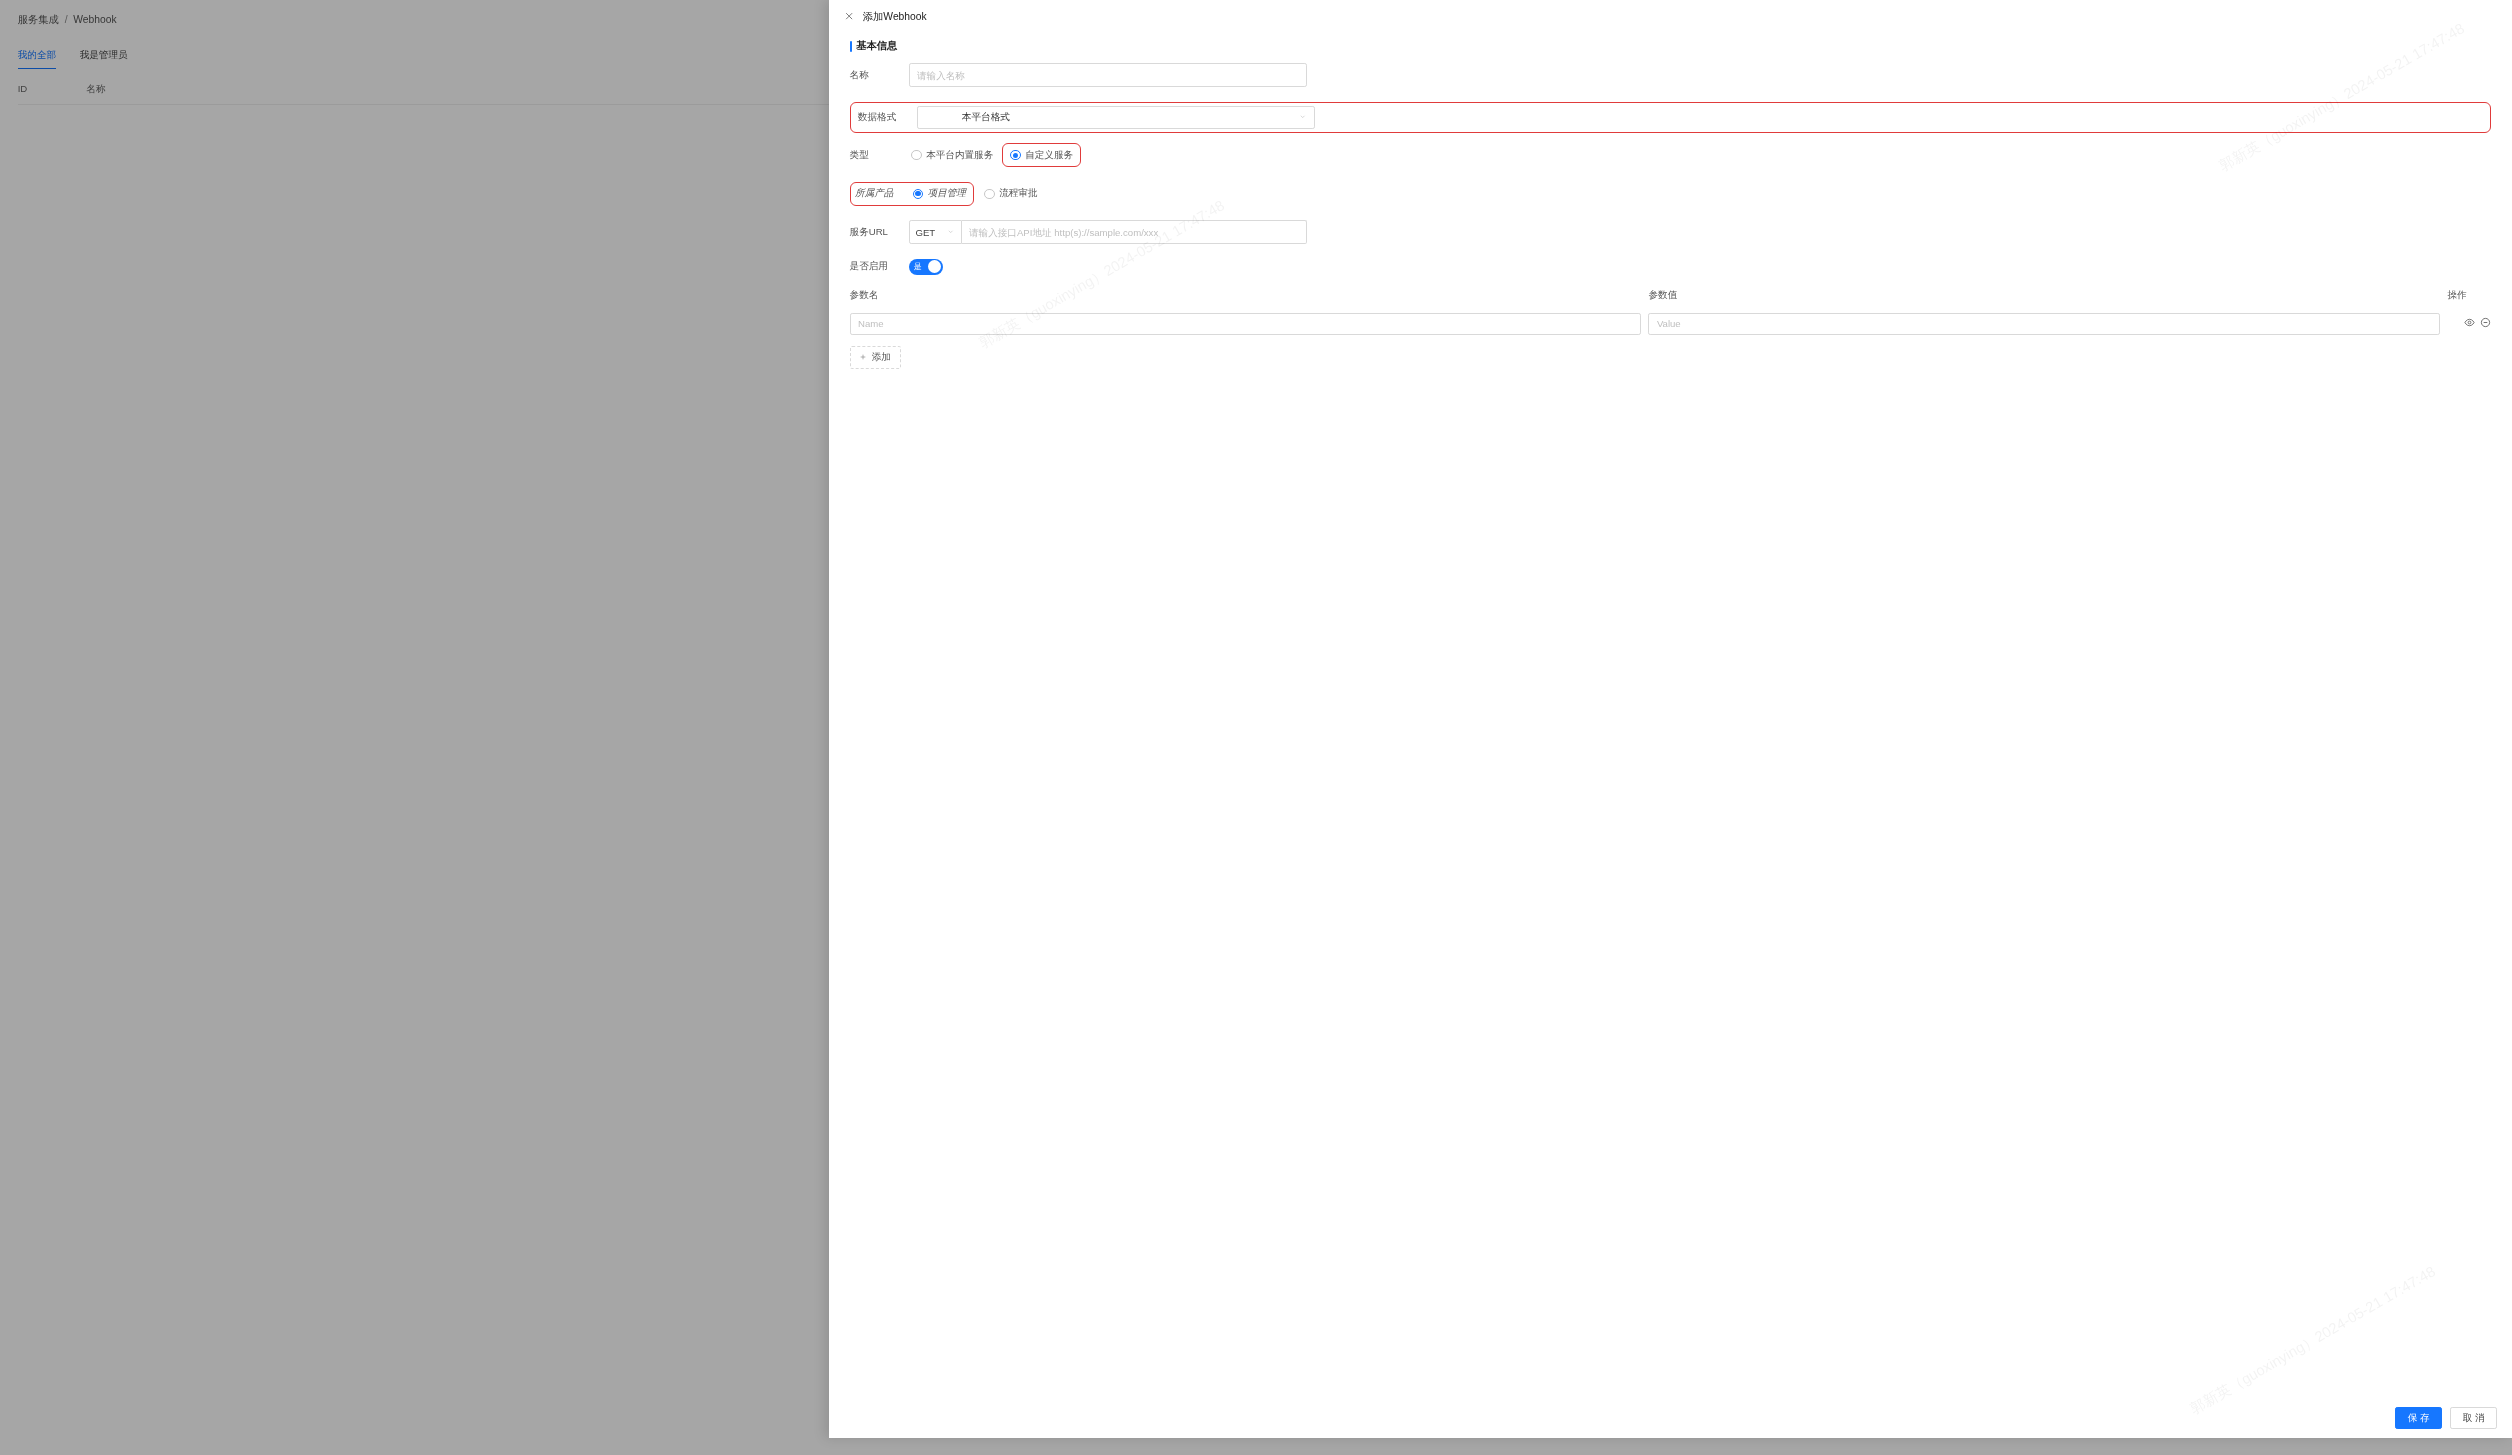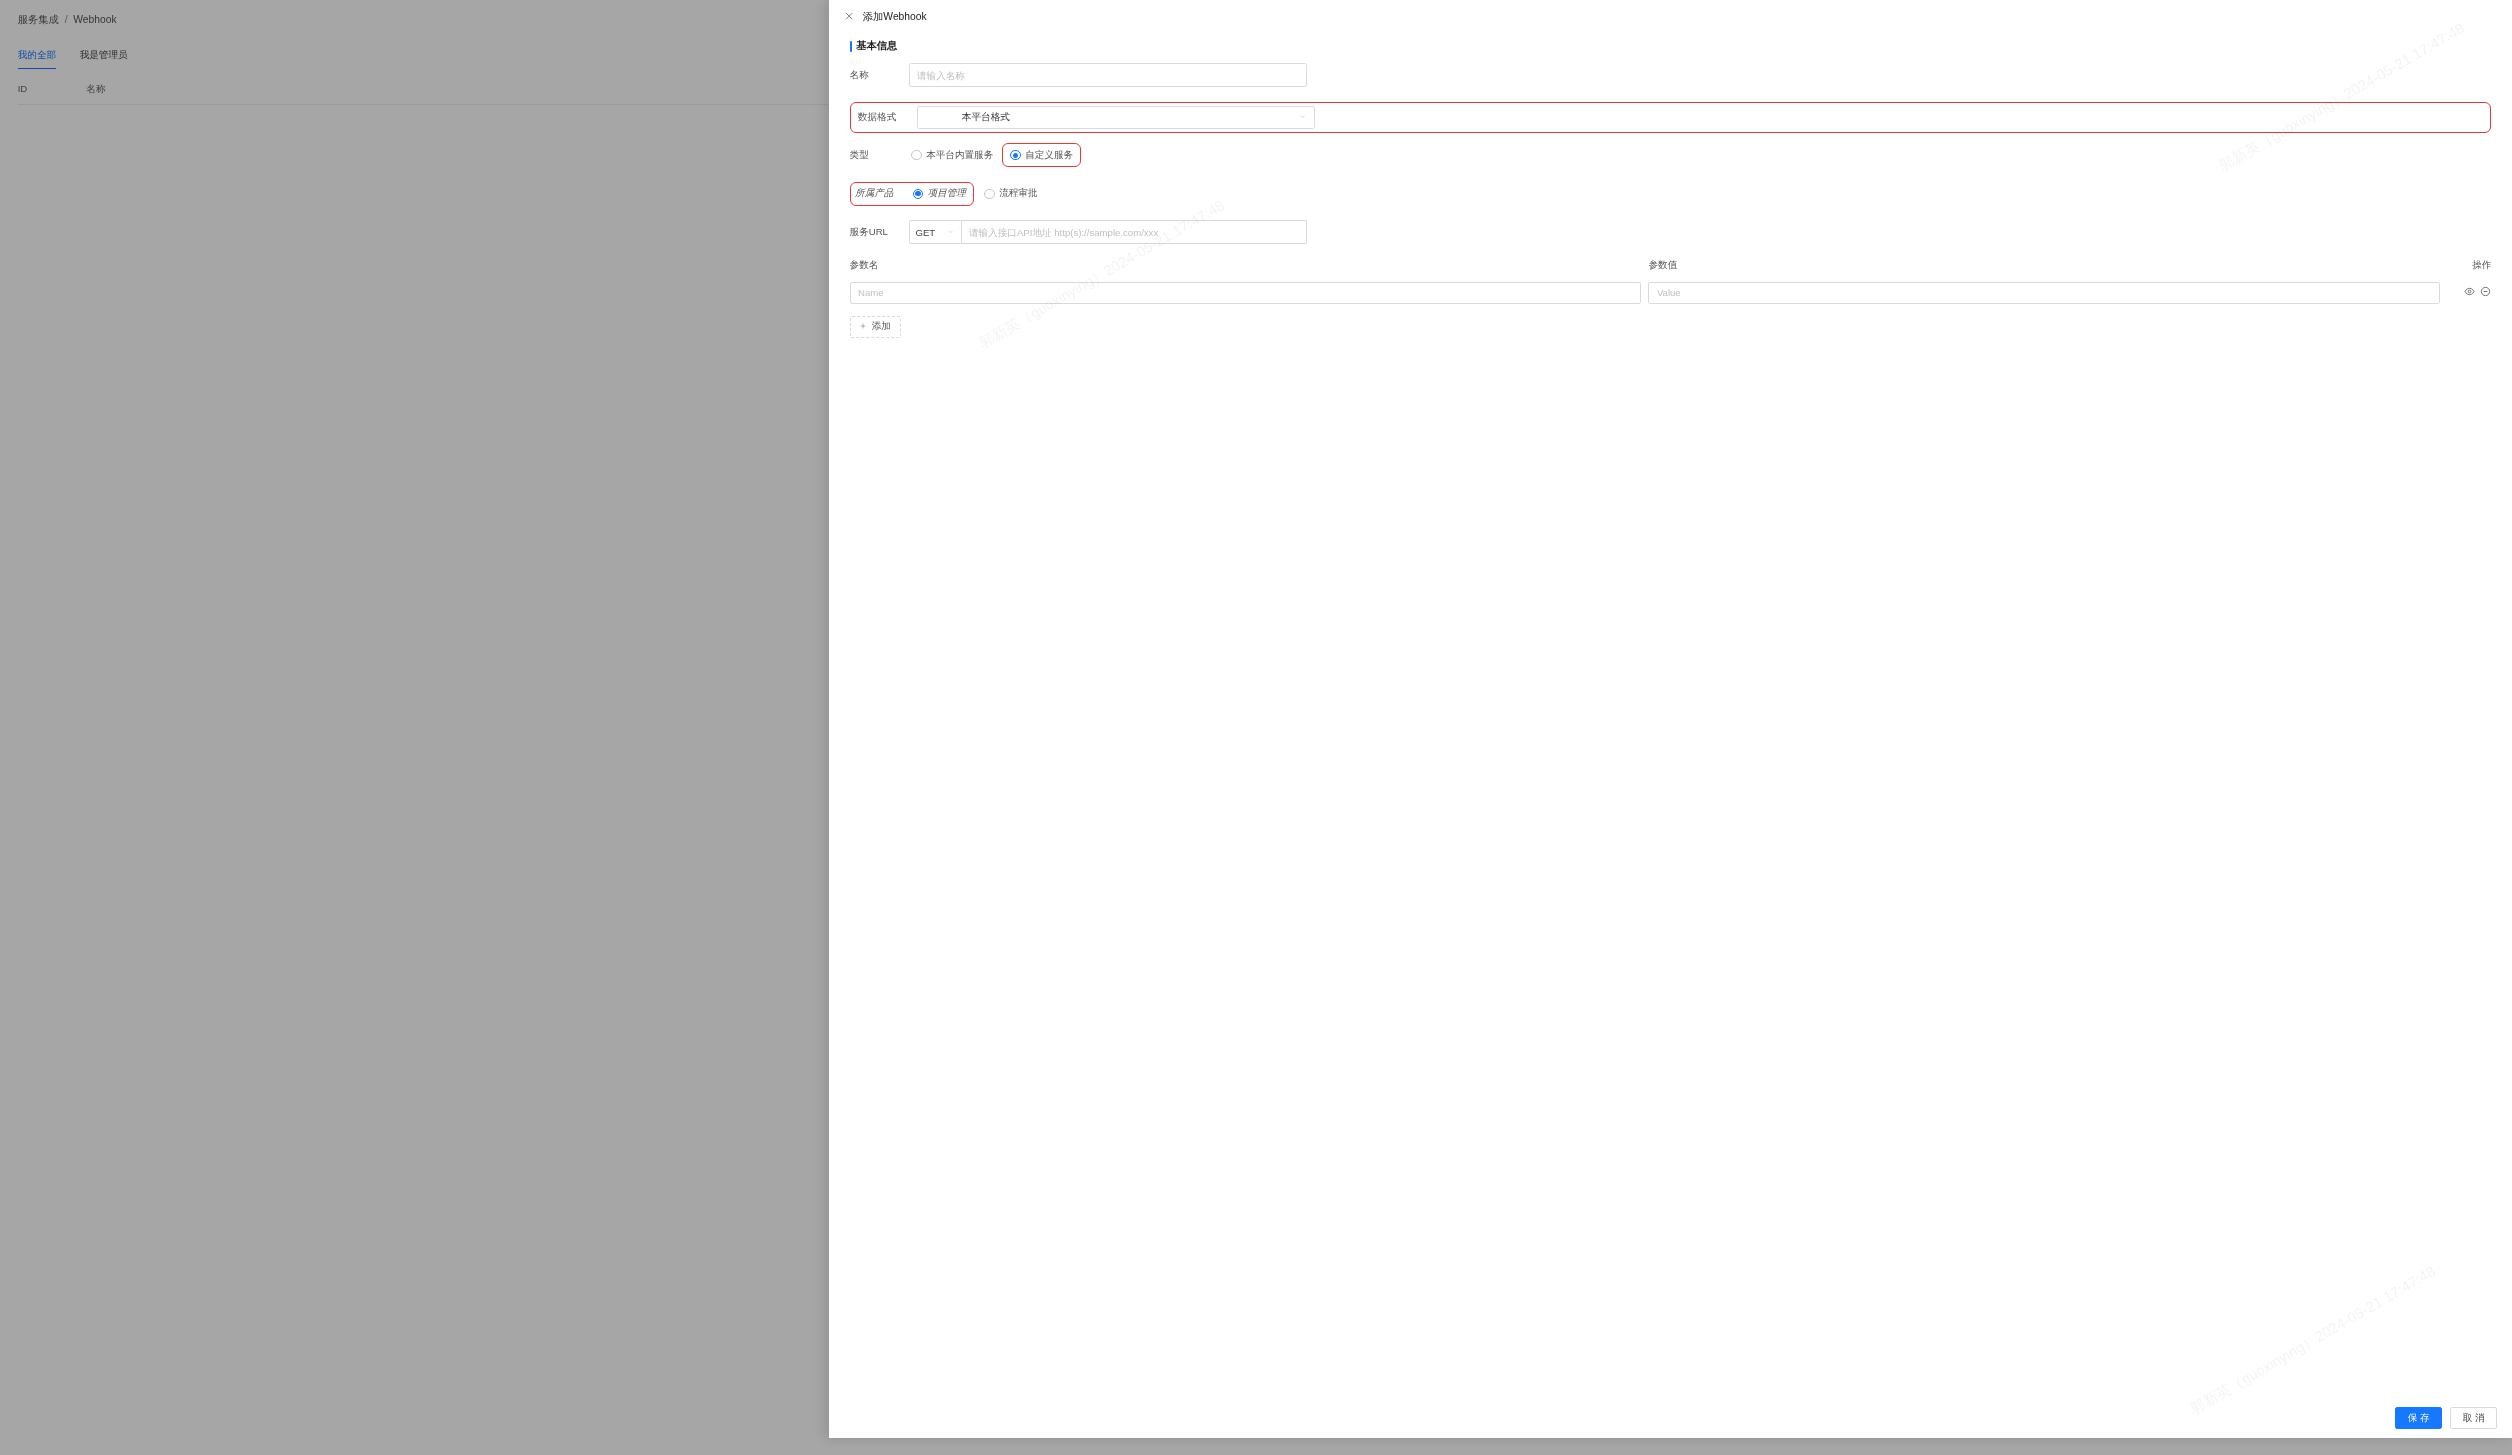--- a/index.html
+++ b/index.html
@@ -292,28 +292,35 @@
             <svg width="7.4" height="7.4" viewBox="0 0 24 24" fill="none" stroke="#bfbfbf" stroke-width="2">
                 <path d="M6 9l6 6 6-6"></path>
               </svg>
           </span>
         </div>
         <input class="url-input" type="text" placeholder="请输入接口API地址 http(s)://sample.com/xxx" style="">
       </div>
     </div>
 
     
+    <div class="form-row">
+      <div class="form-label">是否启用</div>
+      <div class="toggle">
+        <span class="lbl">是</span>
+        <span class="knob"></span>
+      </div>
+    </div>
 
     
 
     
     <div class="param-head">
       <span>参数名</span>
       <span>参数值</span>
-      <span style="text-align:right;">操作</span>
+      <span style="">操作</span>
     </div>
     <div class="param-row">
       <input class="param-input" type="text" placeholder="Name" style="">
       <input class="param-input" type="text" placeholder="Value" style="">
       <div class="param-actions">
         <span>
           <svg width="11" height="11" viewBox="0 0 24 24" fill="none" stroke="#666" stroke-width="2">
               <path d="M2 12s3.5-7 10-7 10 7 10 7-3.5 7-10 7S2 12 2 12z"></path>
               <circle cx="12" cy="12" r="3"></circle>
             </svg>

